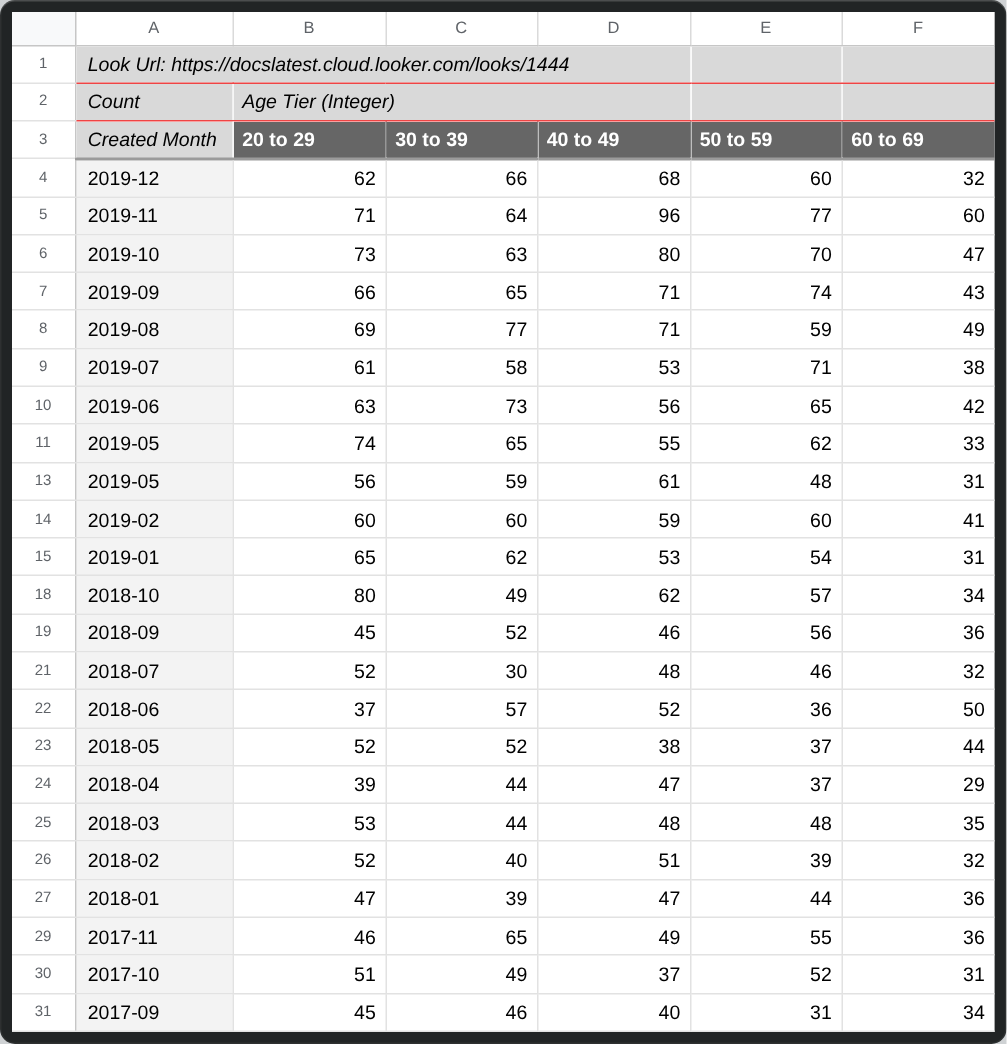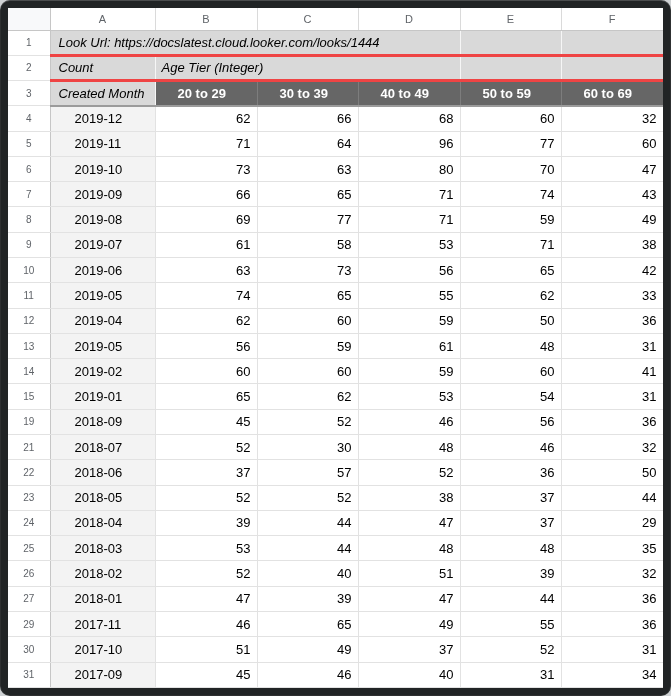--- a/index.html
+++ b/index.html
@@ -64,42 +64,42 @@
     font-size:13px;
     color:#000;
     border-right:1px solid #e2e2e2;
     border-bottom:1px solid #e2e2e2;
     padding:0 6px;
   }
   td.num{text-align:right;}
   td.month{
     background:var(--monthbg,#f3f3f3);
     text-align:left;
-    padding-left:24px;
+    padding-left:8px;
   }
   
   td.gray{
     background:var(--graybg,#d9d9d9);
     font-style:italic;
     font-size:13px;
     color:#000;
     border-right:1px solid #f6f6f6;
-    border-bottom:3px solid #ef4444;
+    border-bottom:1px solid #ef4444;
     padding:0 6px;
     text-align:left;
   }
   td.monthpad{padding-left:8px;}
   
   td.tier{
     background:var(--tierbg,#666666);
     color:#fff;
     font-weight:700;
     font-size:13px;
     text-align:left;
-    padding:0 22px;
+    padding:0 6px;
     border-right:1px solid #7d7d7d;
     border-bottom:2px solid #9b9b9b;
   }
   td.frozen{border-bottom:2px solid #9b9b9b;}
 </style>
 </head>
 <body>
 
 <div class="frame">
   <div class="sheet">
@@ -214,29 +214,20 @@
           <tr>
             <td class="rownum">11</td>
             <td class="cell month">2019-05</td>
             <td class="cell num">74</td>
             <td class="cell num">65</td>
             <td class="cell num">55</td>
             <td class="cell num">62</td>
             <td class="cell num">33</td>
           </tr>
           <tr>
-            <td class="rownum">12</td>
-            <td class="cell month">2019-04</td>
-            <td class="cell num">62</td>
-            <td class="cell num">60</td>
-            <td class="cell num">59</td>
-            <td class="cell num">50</td>
-            <td class="cell num">36</td>
-          </tr>
-          <tr>
             <td class="rownum">13</td>
             <td class="cell month">2019-05</td>
             <td class="cell num">56</td>
             <td class="cell num">59</td>
             <td class="cell num">61</td>
             <td class="cell num">48</td>
             <td class="cell num">31</td>
           </tr>
           <tr>
             <td class="rownum">14</td>
@@ -250,20 +241,29 @@
           <tr>
             <td class="rownum">15</td>
             <td class="cell month">2019-01</td>
             <td class="cell num">65</td>
             <td class="cell num">62</td>
             <td class="cell num">53</td>
             <td class="cell num">54</td>
             <td class="cell num">31</td>
           </tr>
           <tr>
+            <td class="rownum">18</td>
+            <td class="cell month">2018-10</td>
+            <td class="cell num">80</td>
+            <td class="cell num">49</td>
+            <td class="cell num">62</td>
+            <td class="cell num">57</td>
+            <td class="cell num">34</td>
+          </tr>
+          <tr>
             <td class="rownum">19</td>
             <td class="cell month">2018-09</td>
             <td class="cell num">45</td>
             <td class="cell num">52</td>
             <td class="cell num">46</td>
             <td class="cell num">56</td>
             <td class="cell num">36</td>
           </tr>
           <tr>
             <td class="rownum">21</td>

